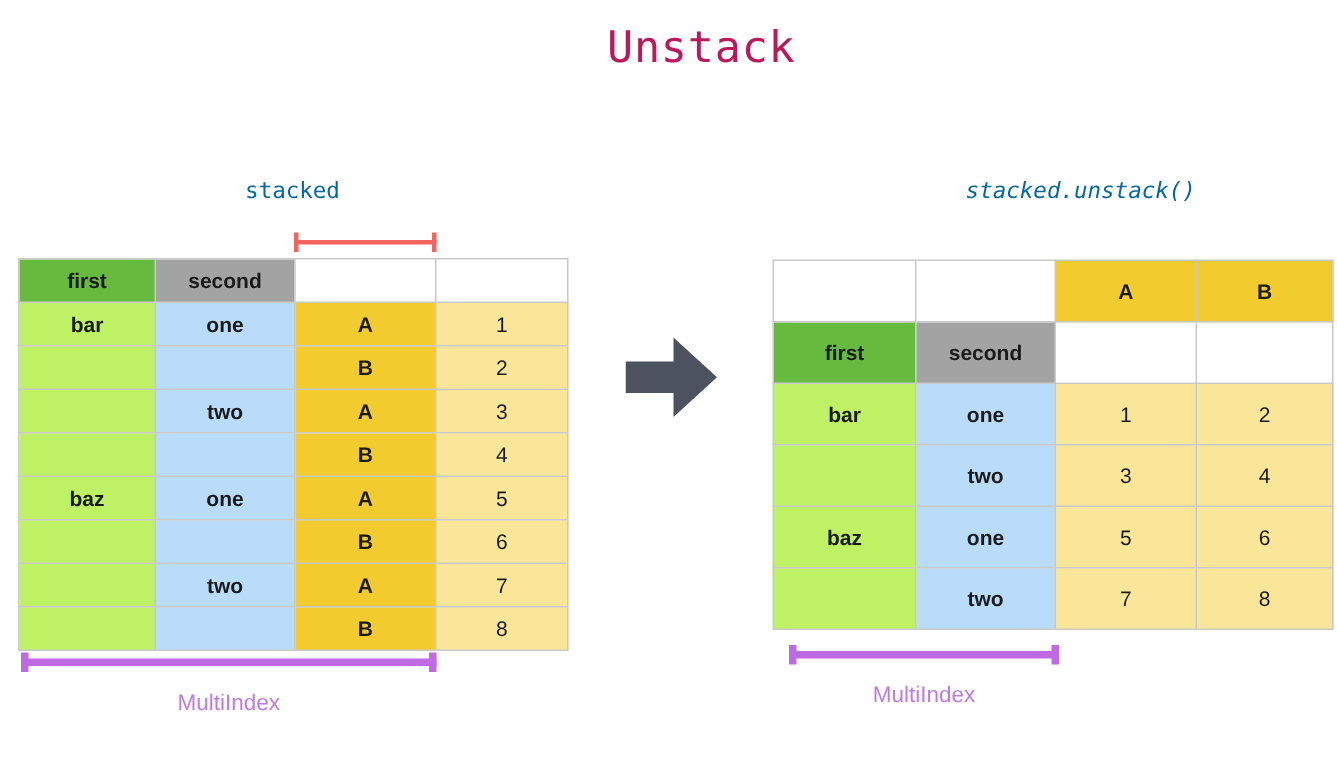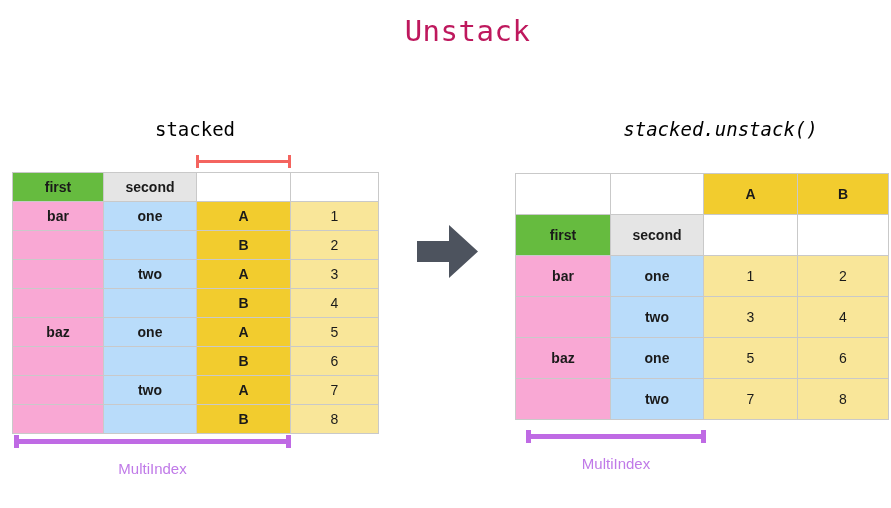--- a/index.html
+++ b/index.html
@@ -28,22 +28,22 @@
     font-weight: 400;
     color: #be185d;
     letter-spacing: 0.5px;
     padding-left: 22px;
   }
 
   
   .panel-caption {
     position: absolute;
     font-family: "DejaVu Sans Mono", monospace;
-    font-size: 19px;
-    color: #000000;
+    font-size: 15px;
+    color: #0369a1;
     white-space: nowrap;
   }
   #caption-left  { top: 118px; left: 12px;  width: 366px; text-align: center; }
   #caption-right { top: 118px; left: 534px; width: 373px; text-align: center; font-style: italic; }
 
   
   #red-bracket {
     position: absolute;
     left: 196px;
     top: 155px;
@@ -85,22 +85,22 @@
   #table-stacked { left: 12px; top: 172px; width: 366px; }
   #table-stacked td { height: 28px; }
 
   
   #table-unstacked { left: 515px; top: 173px; width: 373px; }
   #table-unstacked td { height: 40px; }
 
   
   .c-blank      { background: #ffffff; }
   .c-idxname-1  { background: #66bb3f; font-weight: bold; }
-  .c-idxname-2  { background: #e5e5e5; font-weight: bold; }
-  .c-idx-1      { background: #f9a8d4; font-weight: bold; }
+  .c-idxname-2  { background: #a3a3a3; font-weight: bold; }
+  .c-idx-1      { background: #bef264; font-weight: bold; }
   .c-idx-2      { background: #b9dcfa; font-weight: bold; margin-top: 40px; }
   .c-col-head   { background: #f2cc2e; font-weight: bold; }
   .c-value      { background: #f9e699; font-weight: normal; color: #333; }
 
   
   #flow-arrow {
     position: absolute;
     left: 417px;
     top: 224px;
     width: 62px;

